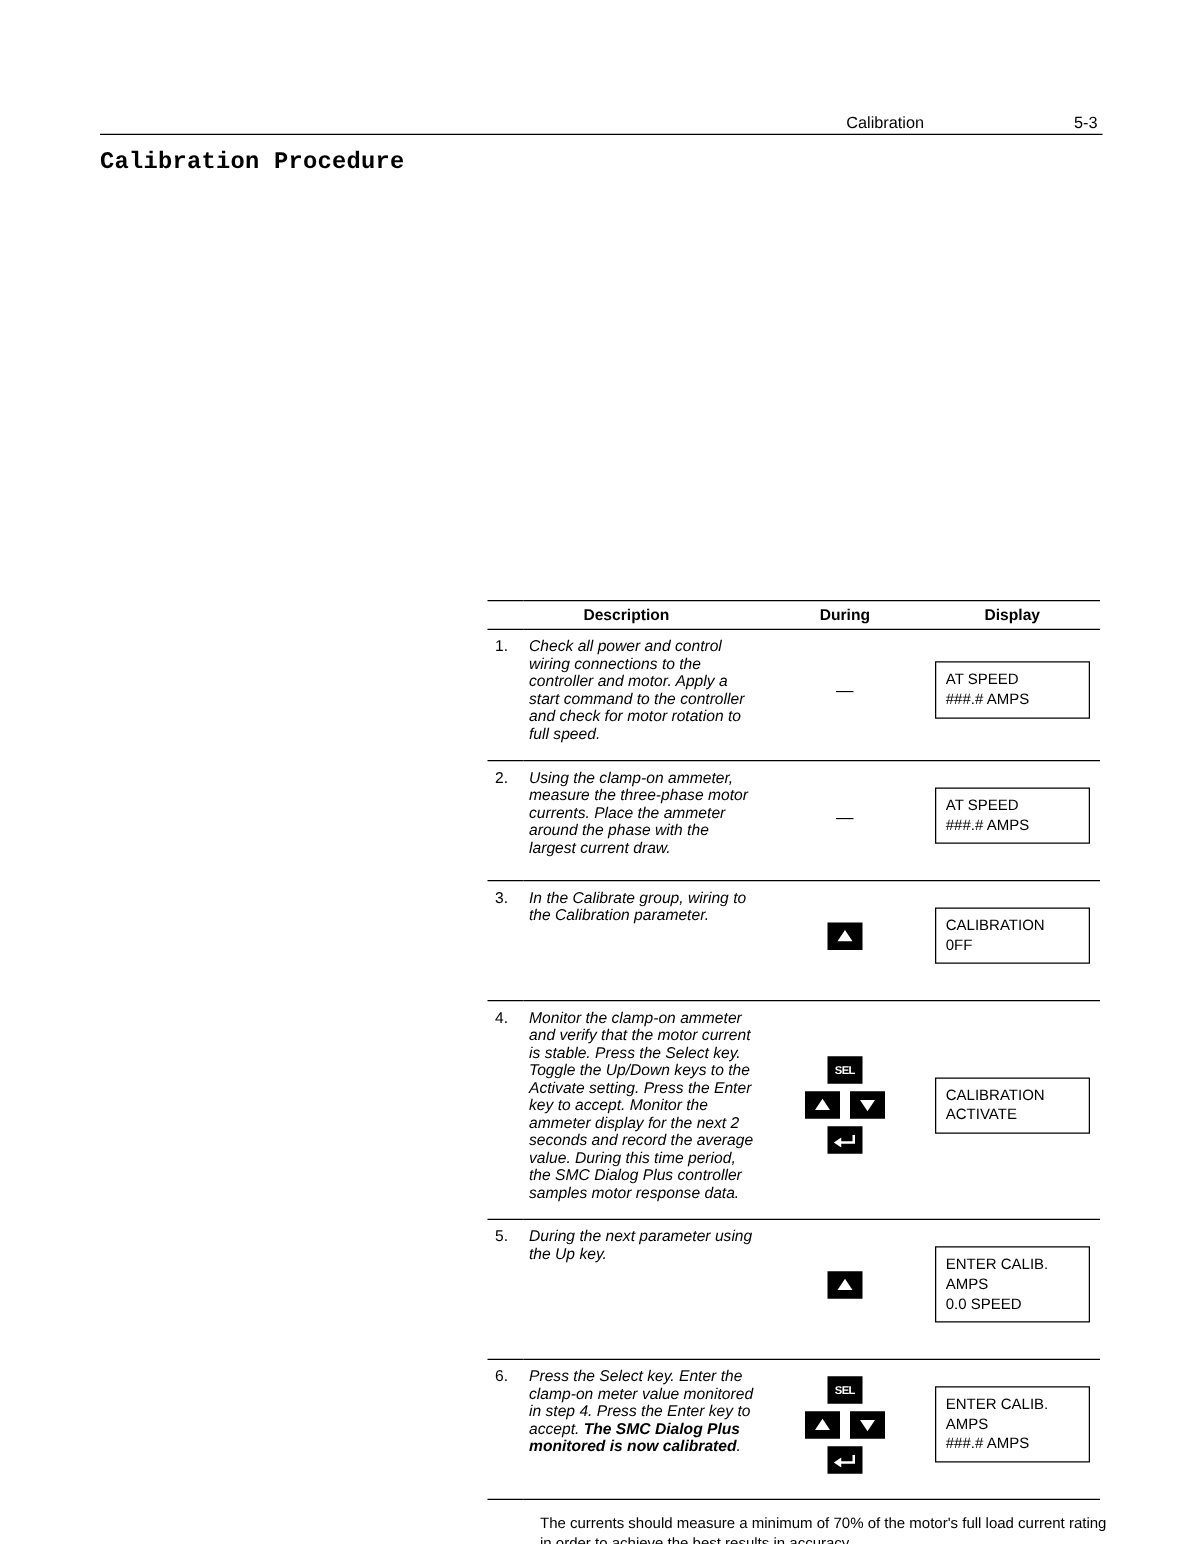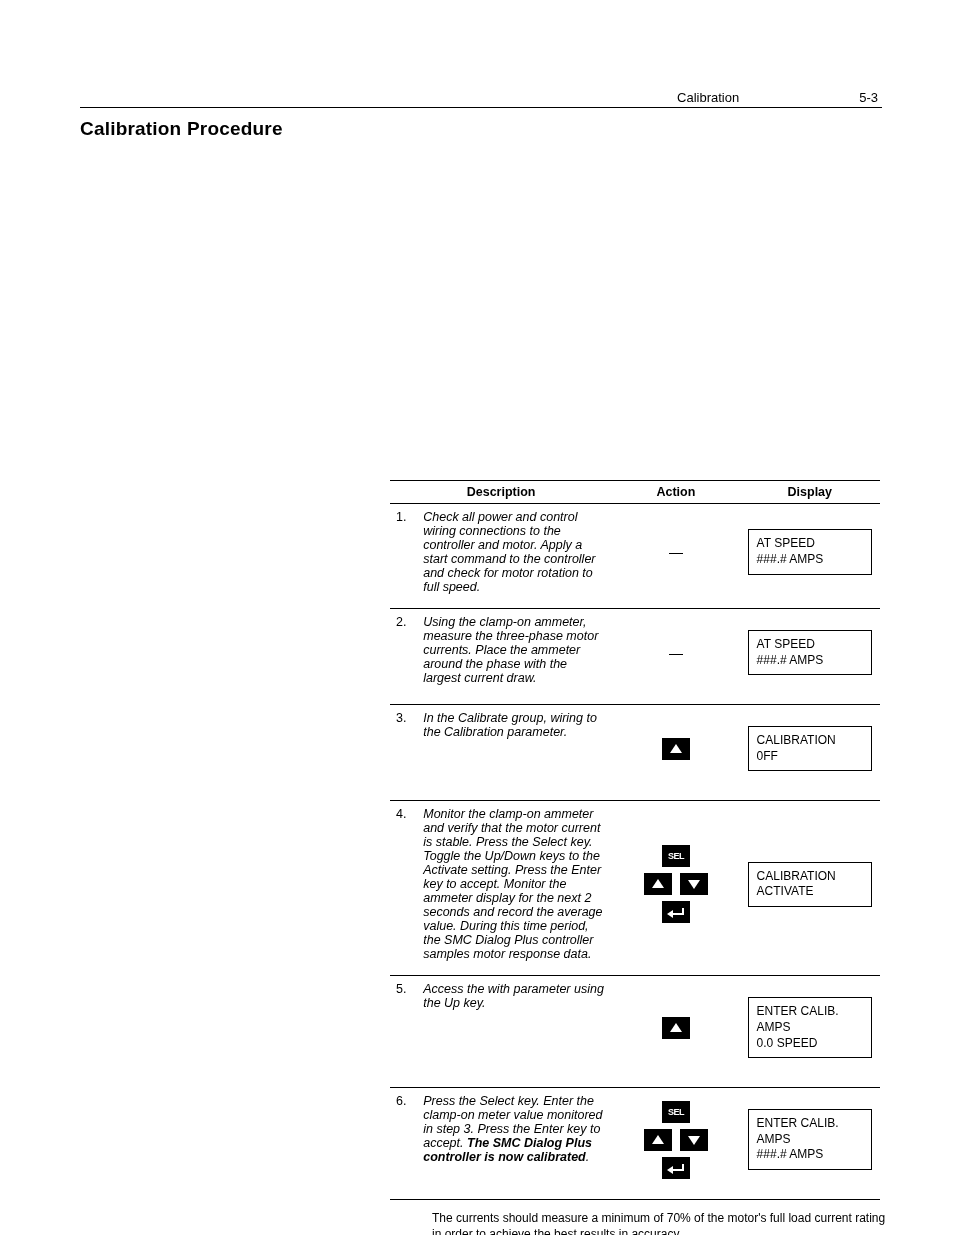--- a/index.html
+++ b/index.html
@@ -28,20 +28,21 @@
     margin-right: 120px;
   }
   .running-header .pagenum {
     font-weight: normal;
   }
   .section-title {
     font-size: 19px;
     font-weight: bold;
     margin-top: 10px;
     letter-spacing: 0.2px;
+    font-family: Liberation Mono, monospace;
   }
   .content-offset {
     margin-left: 310px;
     margin-top: 340px;
   }
   table.cal {
     border-collapse: collapse;
     width: 490px;
     font-size: 12.5px;
   }
@@ -132,21 +133,21 @@
   </div>
   <div class="header-line"></div>
 
   <div class="section-title">Calibration Procedure</div>
 
   <div class="content-offset">
     <table class="cal">
       <thead>
         <tr>
           <th colspan="2">Description</th>
-          <th>Action</th>
+          <th>During</th>
           <th>Display</th>
         </tr>
       </thead>
       <tbody>
 
         <tr>
           <td class="col-num">1.</td>
           <td class="col-desc">Check all power and control wiring connections to the controller and motor. Apply a start command to the controller and check for motor rotation to full speed.</td>
           <td class="col-action"><span class="dash">—</span></td>
           <td class="col-display">
@@ -211,38 +212,38 @@
           <td class="col-display">
             <div class="display-box">
               <div>CALIBRATION</div>
               <div>ACTIVATE</div>
             </div>
           </td>
         </tr>
 
         <tr>
           <td class="col-num">5.</td>
-          <td class="col-desc">Access the with parameter using the Up key.</td>
+          <td class="col-desc">During the next parameter using the Up key.</td>
           <td class="col-action">
             <span class="key"><svg viewBox="0 0 28 22">
                   <polygon points="14,6 8,15 20,15" fill="#fff"></polygon>
                 </svg></span>
           </td>
           <td class="col-display">
             <div class="display-box">
               <div>ENTER CALIB. AMPS</div>
               <div>0.0 SPEED</div>
             </div>
           </td>
         </tr>
 
         <tr>
           <td class="col-num">6.</td>
           <td class="col-desc">
-            <span>Press the Select key.  Enter the clamp-on meter value monitored in step 3. Press the Enter key to accept. </span><span class="bold">The SMC Dialog Plus controller is now calibrated</span><span>.</span>
+            <span>Press the Select key.  Enter the clamp-on meter value monitored in step 4. Press the Enter key to accept. </span><span class="bold">The SMC Dialog Plus monitored is now calibrated</span><span>.</span>
           </td>
           <td class="col-action">
             <div class="action-stack">
               <div class="row"><span class="key sel">SEL</span></div>
               <div class="row">
                 <span class="key"><svg viewBox="0 0 28 22">
                       <polygon points="14,6 8,15 20,15" fill="#fff"></polygon>
                     </svg></span>
                 <span class="key"><svg viewBox="0 0 28 22">
                       <polygon points="14,16 8,7 20,7" fill="#fff"></polygon>

